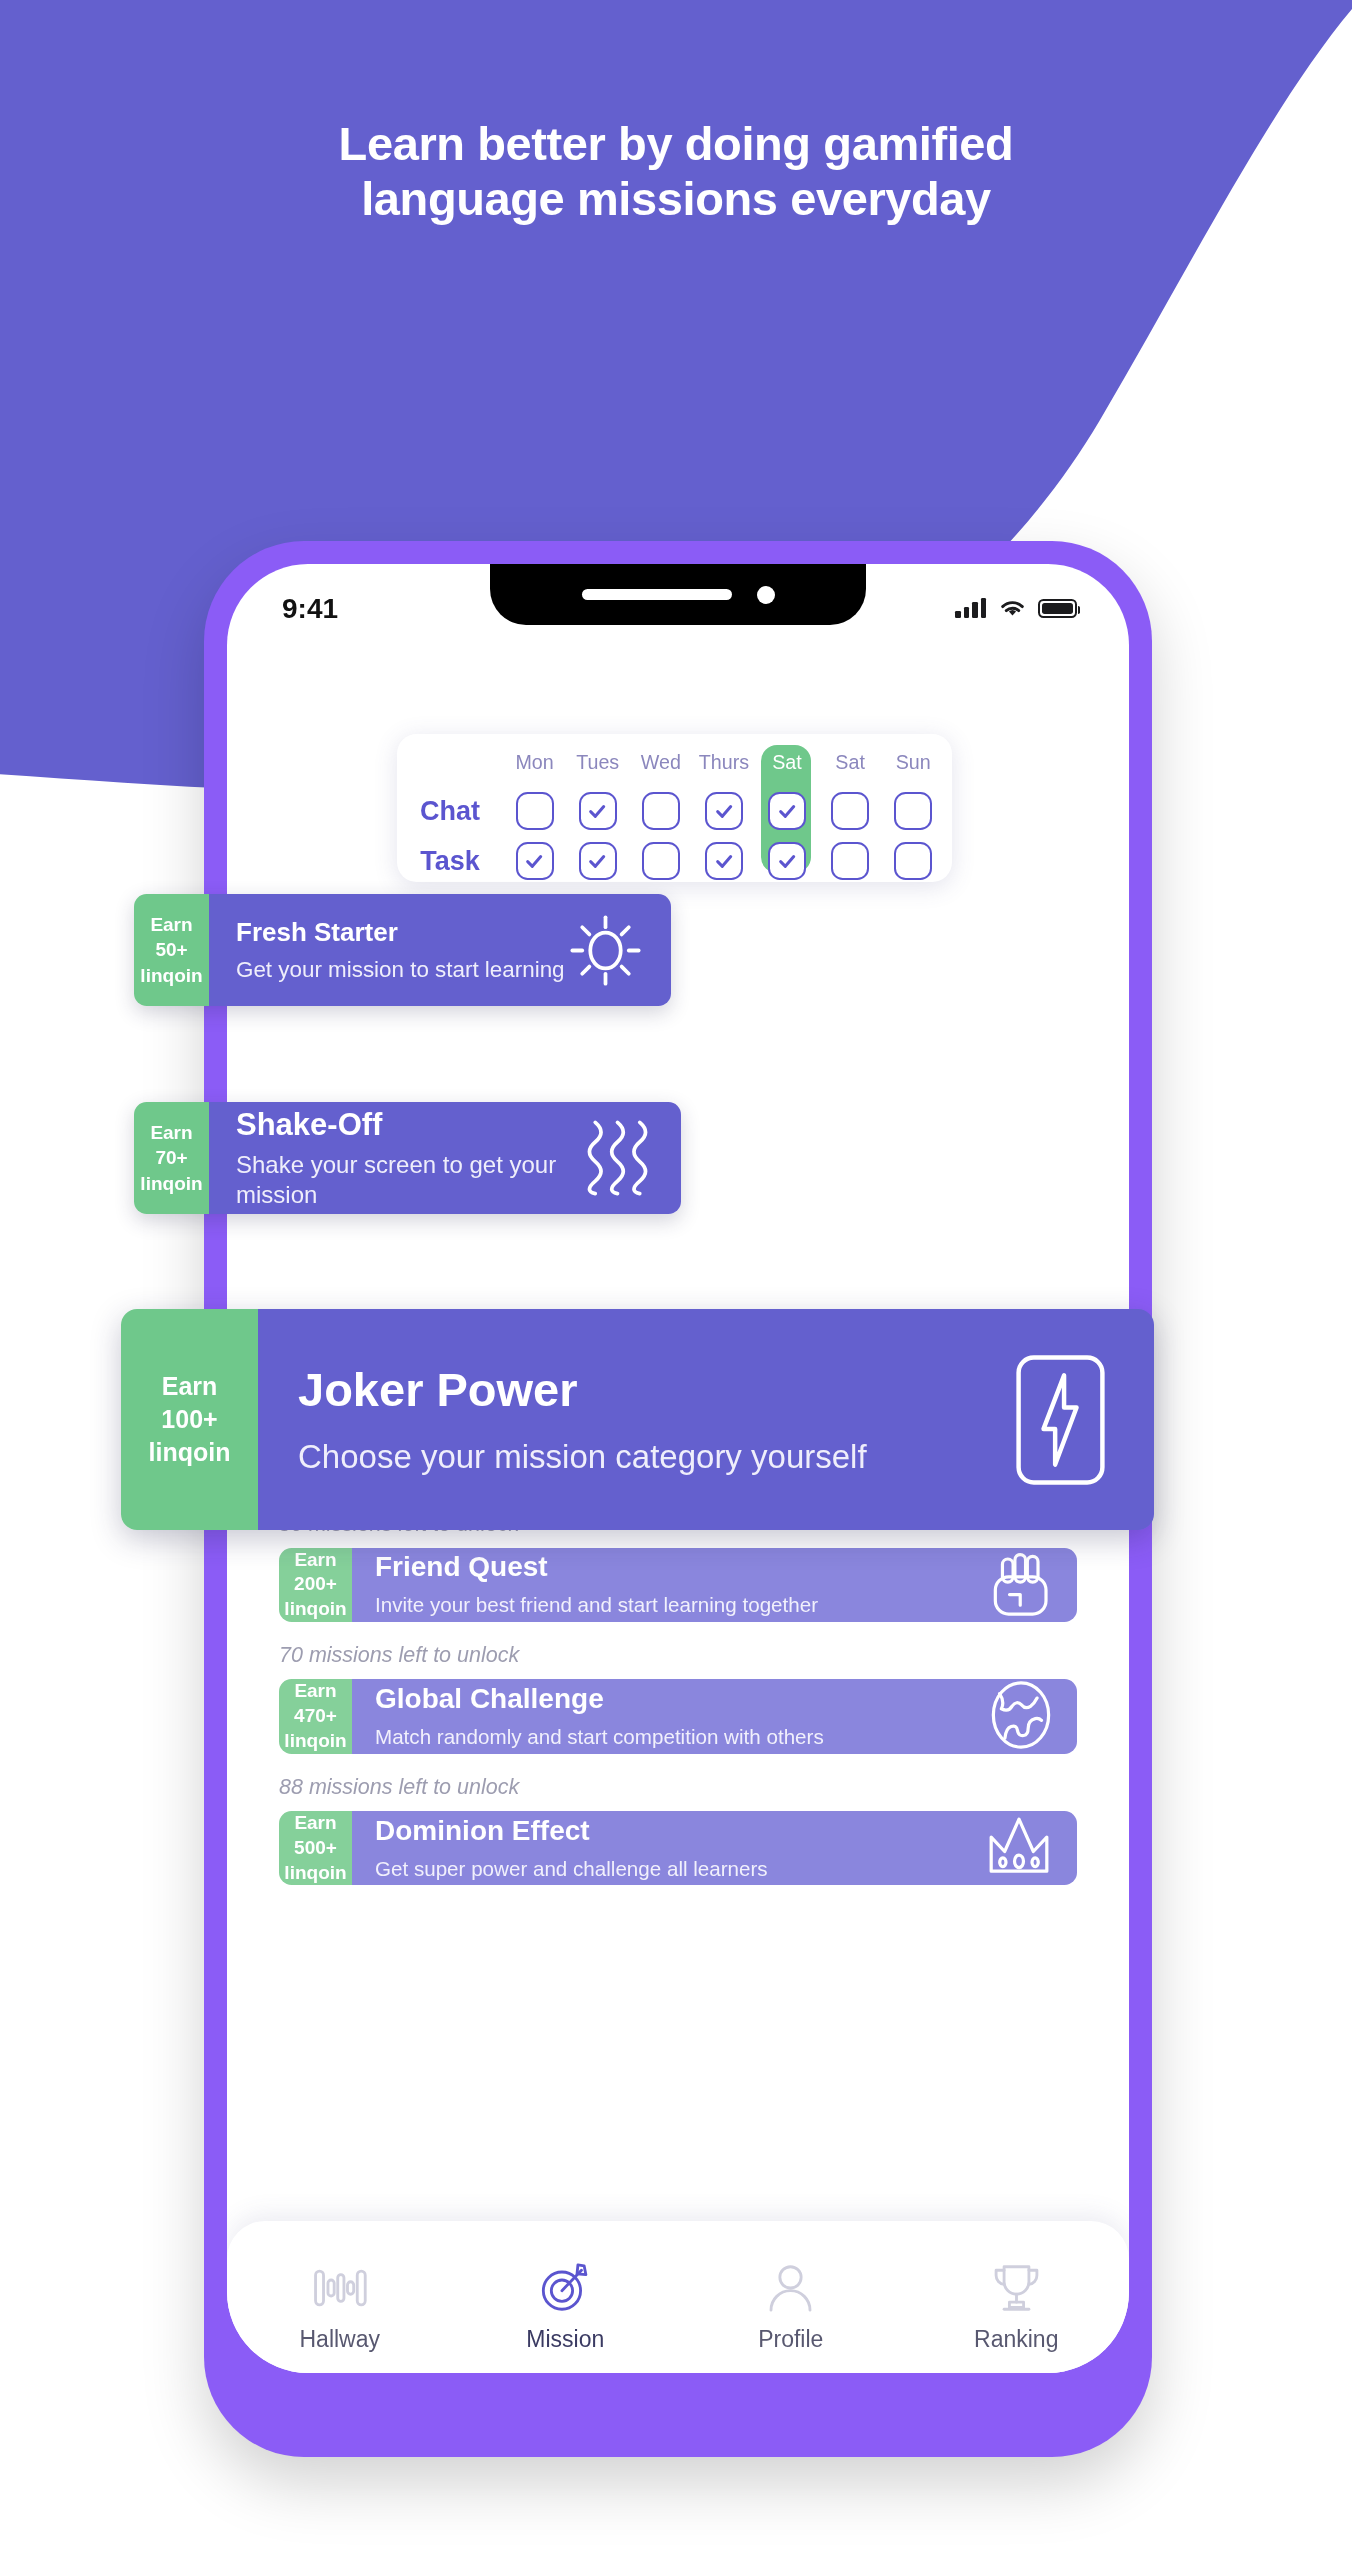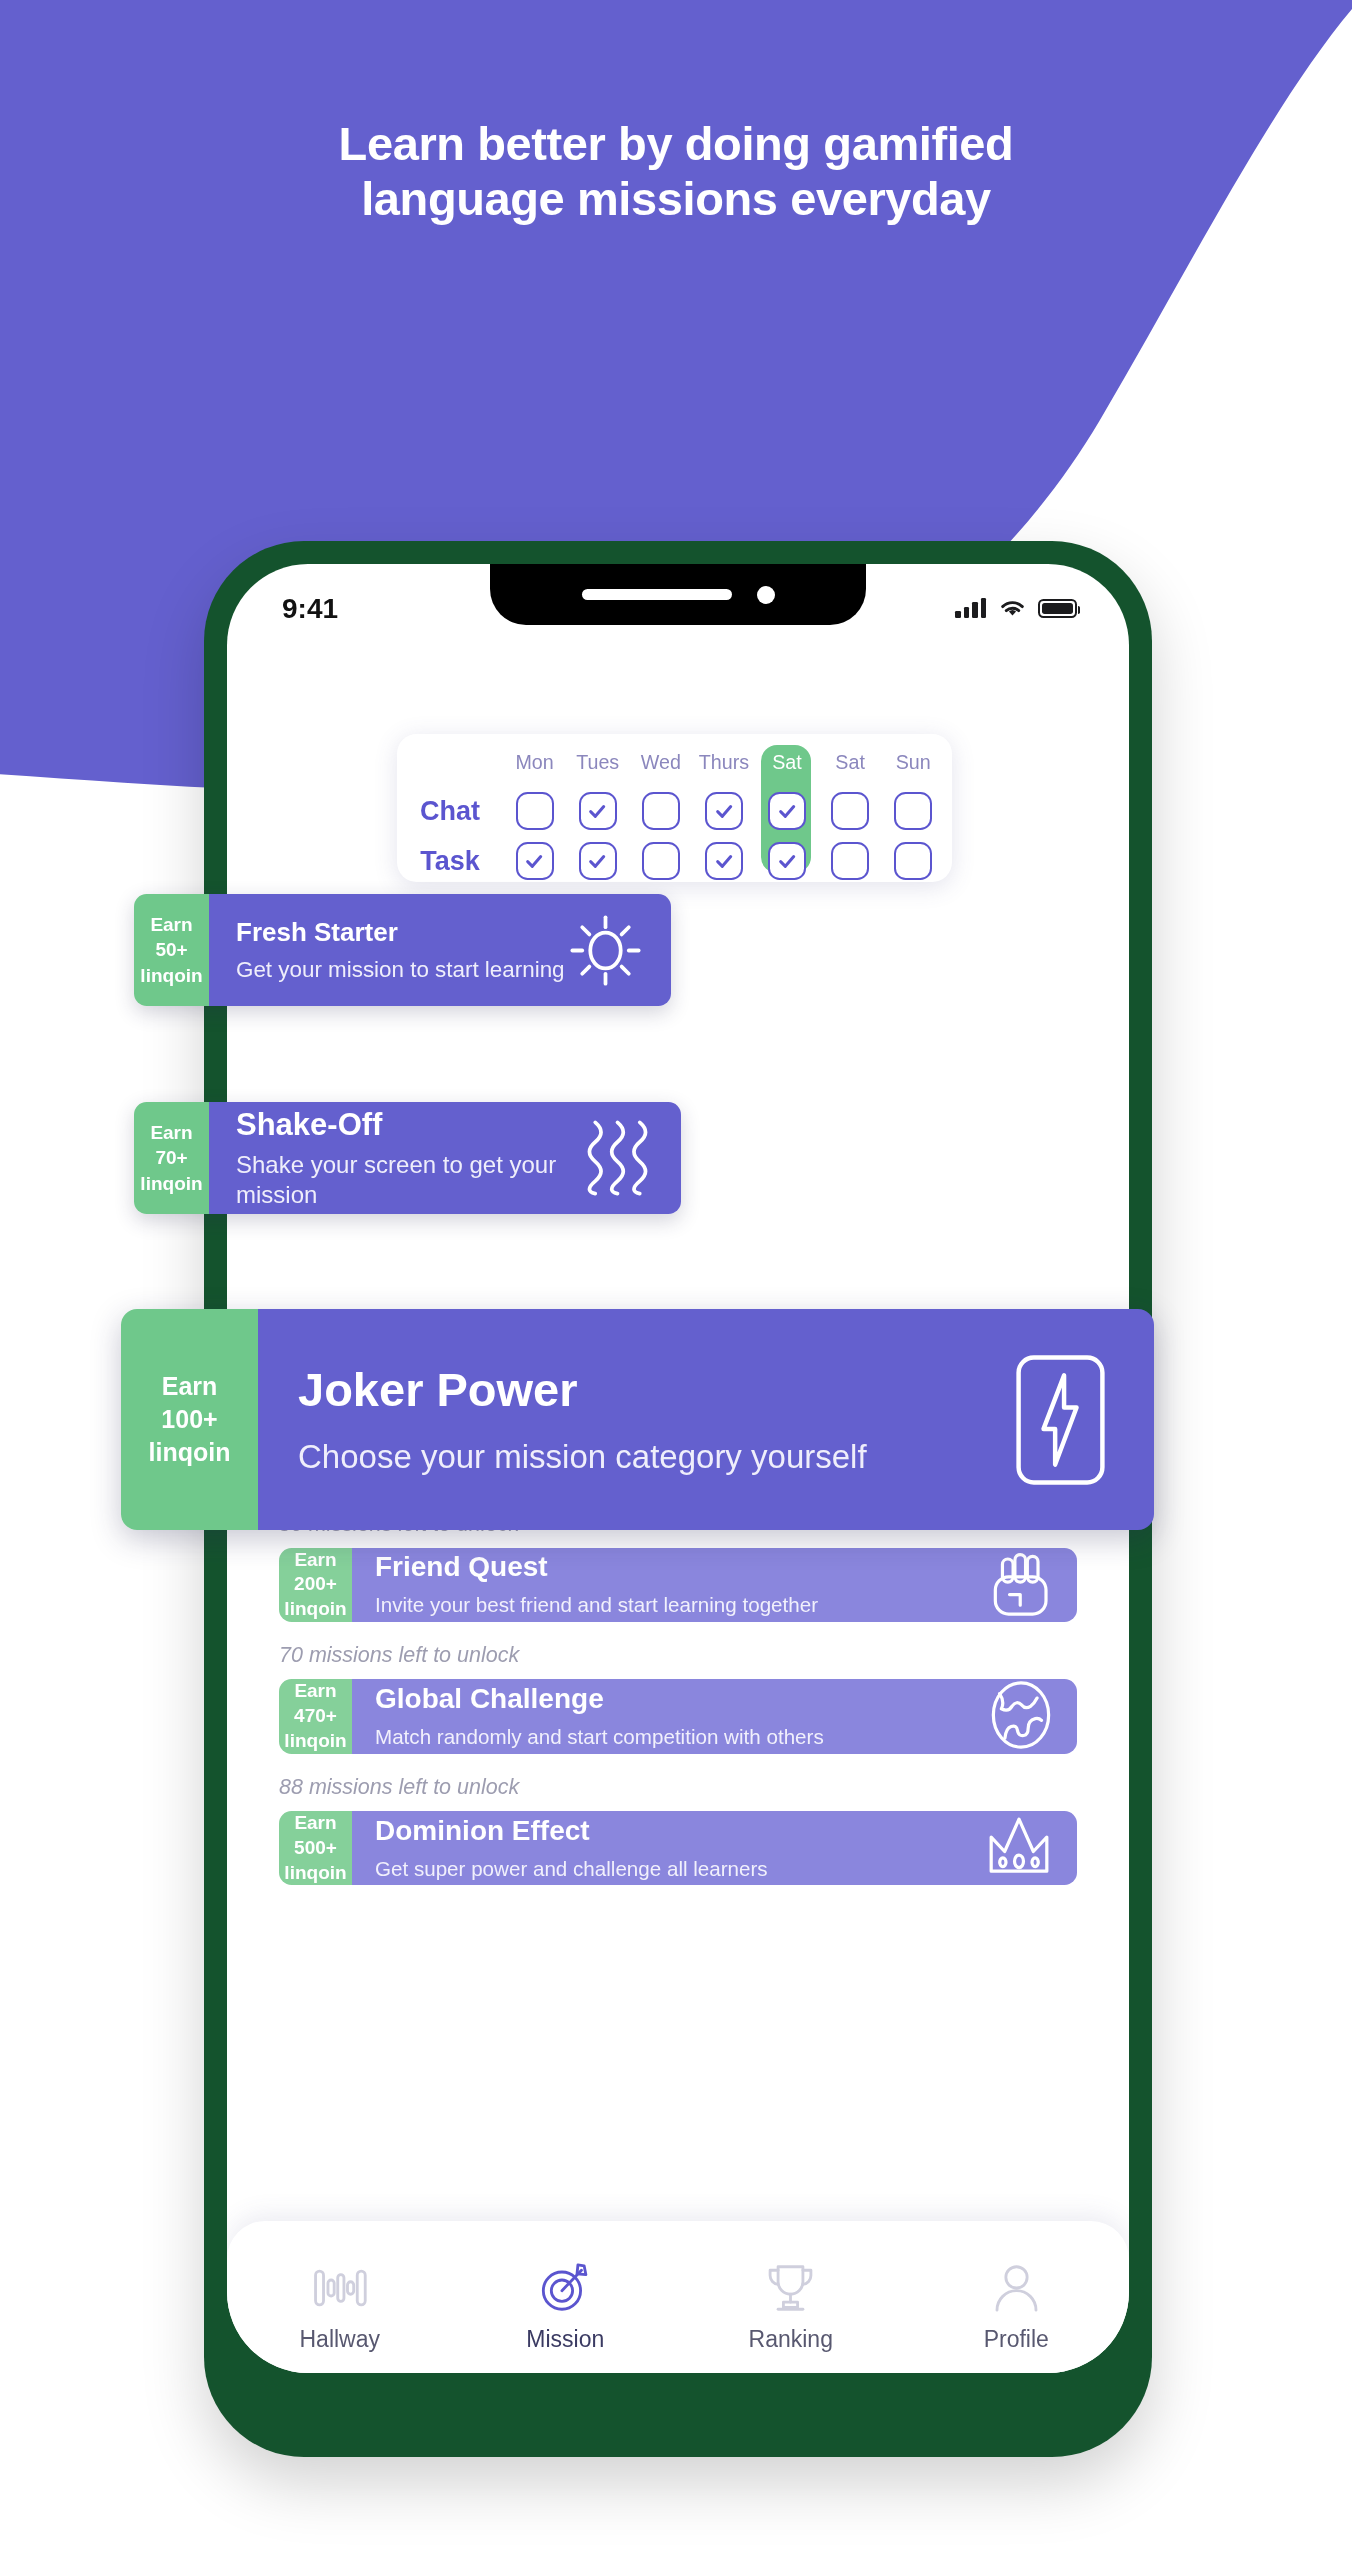--- a/index.html
+++ b/index.html
@@ -31,21 +31,21 @@
     letter-spacing:-0.4px;
     padding:0 107px;
   }
   #headline .hl-line { display:block; }
 
   
   #phone {
     position:absolute;
     left:204px; top:541px;
     width:948px; height:1916px;
-    background:#14532d;
+    background:#8b5cf6;
     border-radius:100px;
     z-index:4;
     box-shadow:0 27px 63px rgba(0,0,0,.18);
   }
   #phone-screen {
     position:absolute;
     left:23px; top:23px;
     width:902px; height:1809px;
     background:#ffffff;
     border-radius:81px;
@@ -461,38 +461,38 @@
               <circle cx="27" cy="32" r="12"></circle>
               <path d="M27 32 L49 9"></path>
               <path d="M45 3 L44 13 L54 14 L52 4 Z"></path>
             </svg>
           </span>
           <span class="nlabel">Mission</span>
         </div>
         <div class="nav-item">
           <span>
             <svg width="55" height="52" viewBox="0 0 62 58" fill="none" stroke="#cfcfdd" stroke-width="3.2" stroke-linecap="round" stroke-linejoin="round">
+              <circle cx="31" cy="17" r="12"></circle>
+              <path d="M9 54 a22 22 0 0 1 44 0"></path>
+            </svg>
+          </span>
+          <span class="nlabel">Profile</span>
+        </div>
+        <div class="nav-item">
+          <span>
+            <svg width="55" height="52" viewBox="0 0 62 58" fill="none" stroke="#cfcfdd" stroke-width="3.2" stroke-linecap="round" stroke-linejoin="round">
               <path d="M17 5 h28 v17 a14 14 0 0 1 -28 0 Z"></path>
               <path d="M17 9 h-9 v6 a10 10 0 0 0 9 10"></path>
               <path d="M45 9 h9 v6 a10 10 0 0 1 -9 10"></path>
               <path d="M31 36 v9"></path>
               <path d="M23 45 h16 v6 h-16 Z"></path>
               <path d="M17 53 h28"></path>
             </svg>
           </span>
           <span class="nlabel">Ranking</span>
-        </div>
-        <div class="nav-item">
-          <span>
-            <svg width="55" height="52" viewBox="0 0 62 58" fill="none" stroke="#cfcfdd" stroke-width="3.2" stroke-linecap="round" stroke-linejoin="round">
-              <circle cx="31" cy="17" r="12"></circle>
-              <path d="M9 54 a22 22 0 0 1 44 0"></path>
-            </svg>
-          </span>
-          <span class="nlabel">Profile</span>
         </div>
       </div>
   </div>
 </div>
 
 <div class="mcard" id="card-fresh">
   <div class="badge">
     <span>Earn</span>
     <span>50+</span>
     <span>linqoin</span>

